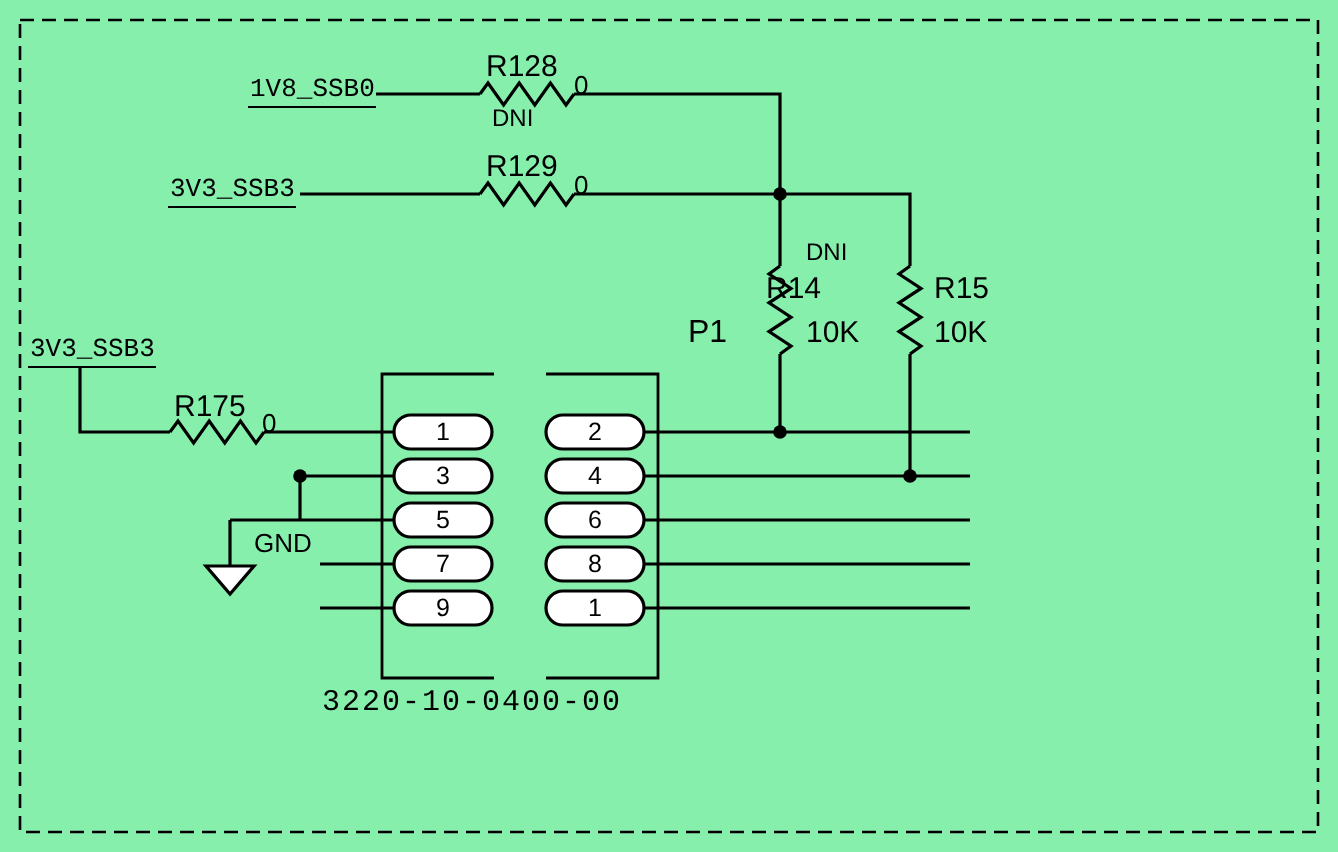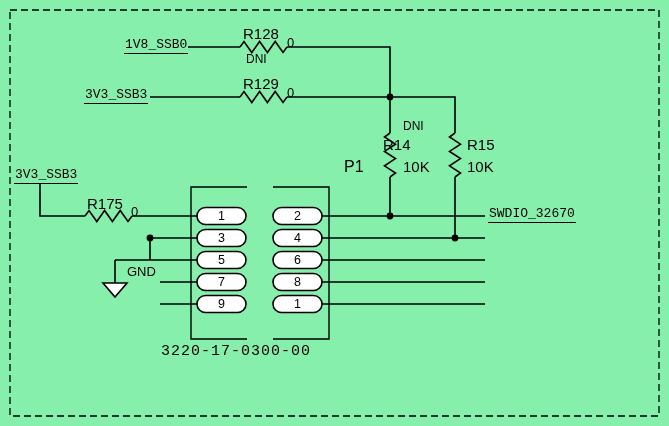--- a/index.html
+++ b/index.html
@@ -93,42 +93,41 @@
       <rect x="197" y="273.5" width="49" height="17" rx="8.5"></rect>
       <rect x="273" y="273.5" width="49" height="17" rx="8.5"></rect>
       <rect x="197" y="295.5" width="49" height="17" rx="8.5"></rect>
       <rect x="273" y="295.5" width="49" height="17" rx="8.5"></rect>
     </g>
   </svg>
 
   <div class="lbl net" style="left:124px; top:37px;">1V8_SSB0</div>
   <div class="lbl net" style="left:84px;  top:87px;">3V3_SSB3</div>
   <div class="lbl net" style="left:14px;  top:167px;">3V3_SSB3</div>
-  <div class="lbl net" style="left:488px; top:206px;">SWDIO_32670</div>
   <div class="lbl val" style="left:127px; top:264px;">GND</div>
 
   <div class="lbl ref" style="left:243px; top:25px;">R128</div>
   <div class="lbl val" style="left:287px; top:35px;">0</div>
   <div class="lbl small" style="left:246px; top:52px;">DNI</div>
 
   <div class="lbl ref" style="left:243px; top:75px;">R129</div>
   <div class="lbl val" style="left:287px; top:85px;">0</div>
 
   <div class="lbl small" style="left:403px; top:119px;">DNI</div>
   <div class="lbl ref" style="left:383px; top:136px;">R14</div>
   <div class="lbl ref" style="left:403px; top:158px;">10K</div>
 
   <div class="lbl ref" style="left:467px; top:136px;">R15</div>
   <div class="lbl ref" style="left:467px; top:158px;">10K</div>
 
   <div class="lbl ref" style="left:87px;  top:195px;">R175</div>
   <div class="lbl val" style="left:131px; top:204px;">0</div>
 
   <div class="lbl big" style="left:344px; top:158px;">P1</div>
-  <div class="lbl mono" style="left:161px; top:343px;">3220-17-0300-00</div>
+  <div class="lbl mono" style="left:161px; top:343px;">3220-10-0400-00</div>
 
   <div class="lbl pin" style="left:197px; top:207.5px;">1</div>
   <div class="lbl pin" style="left:273px; top:207.5px;">2</div>
   <div class="lbl pin" style="left:197px; top:229.5px;">3</div>
   <div class="lbl pin" style="left:273px; top:229.5px;">4</div>
   <div class="lbl pin" style="left:197px; top:251.5px;">5</div>
   <div class="lbl pin" style="left:273px; top:251.5px;">6</div>
   <div class="lbl pin" style="left:197px; top:273.5px;">7</div>
   <div class="lbl pin" style="left:273px; top:273.5px;">8</div>
   <div class="lbl pin" style="left:197px; top:295.5px;">9</div>

